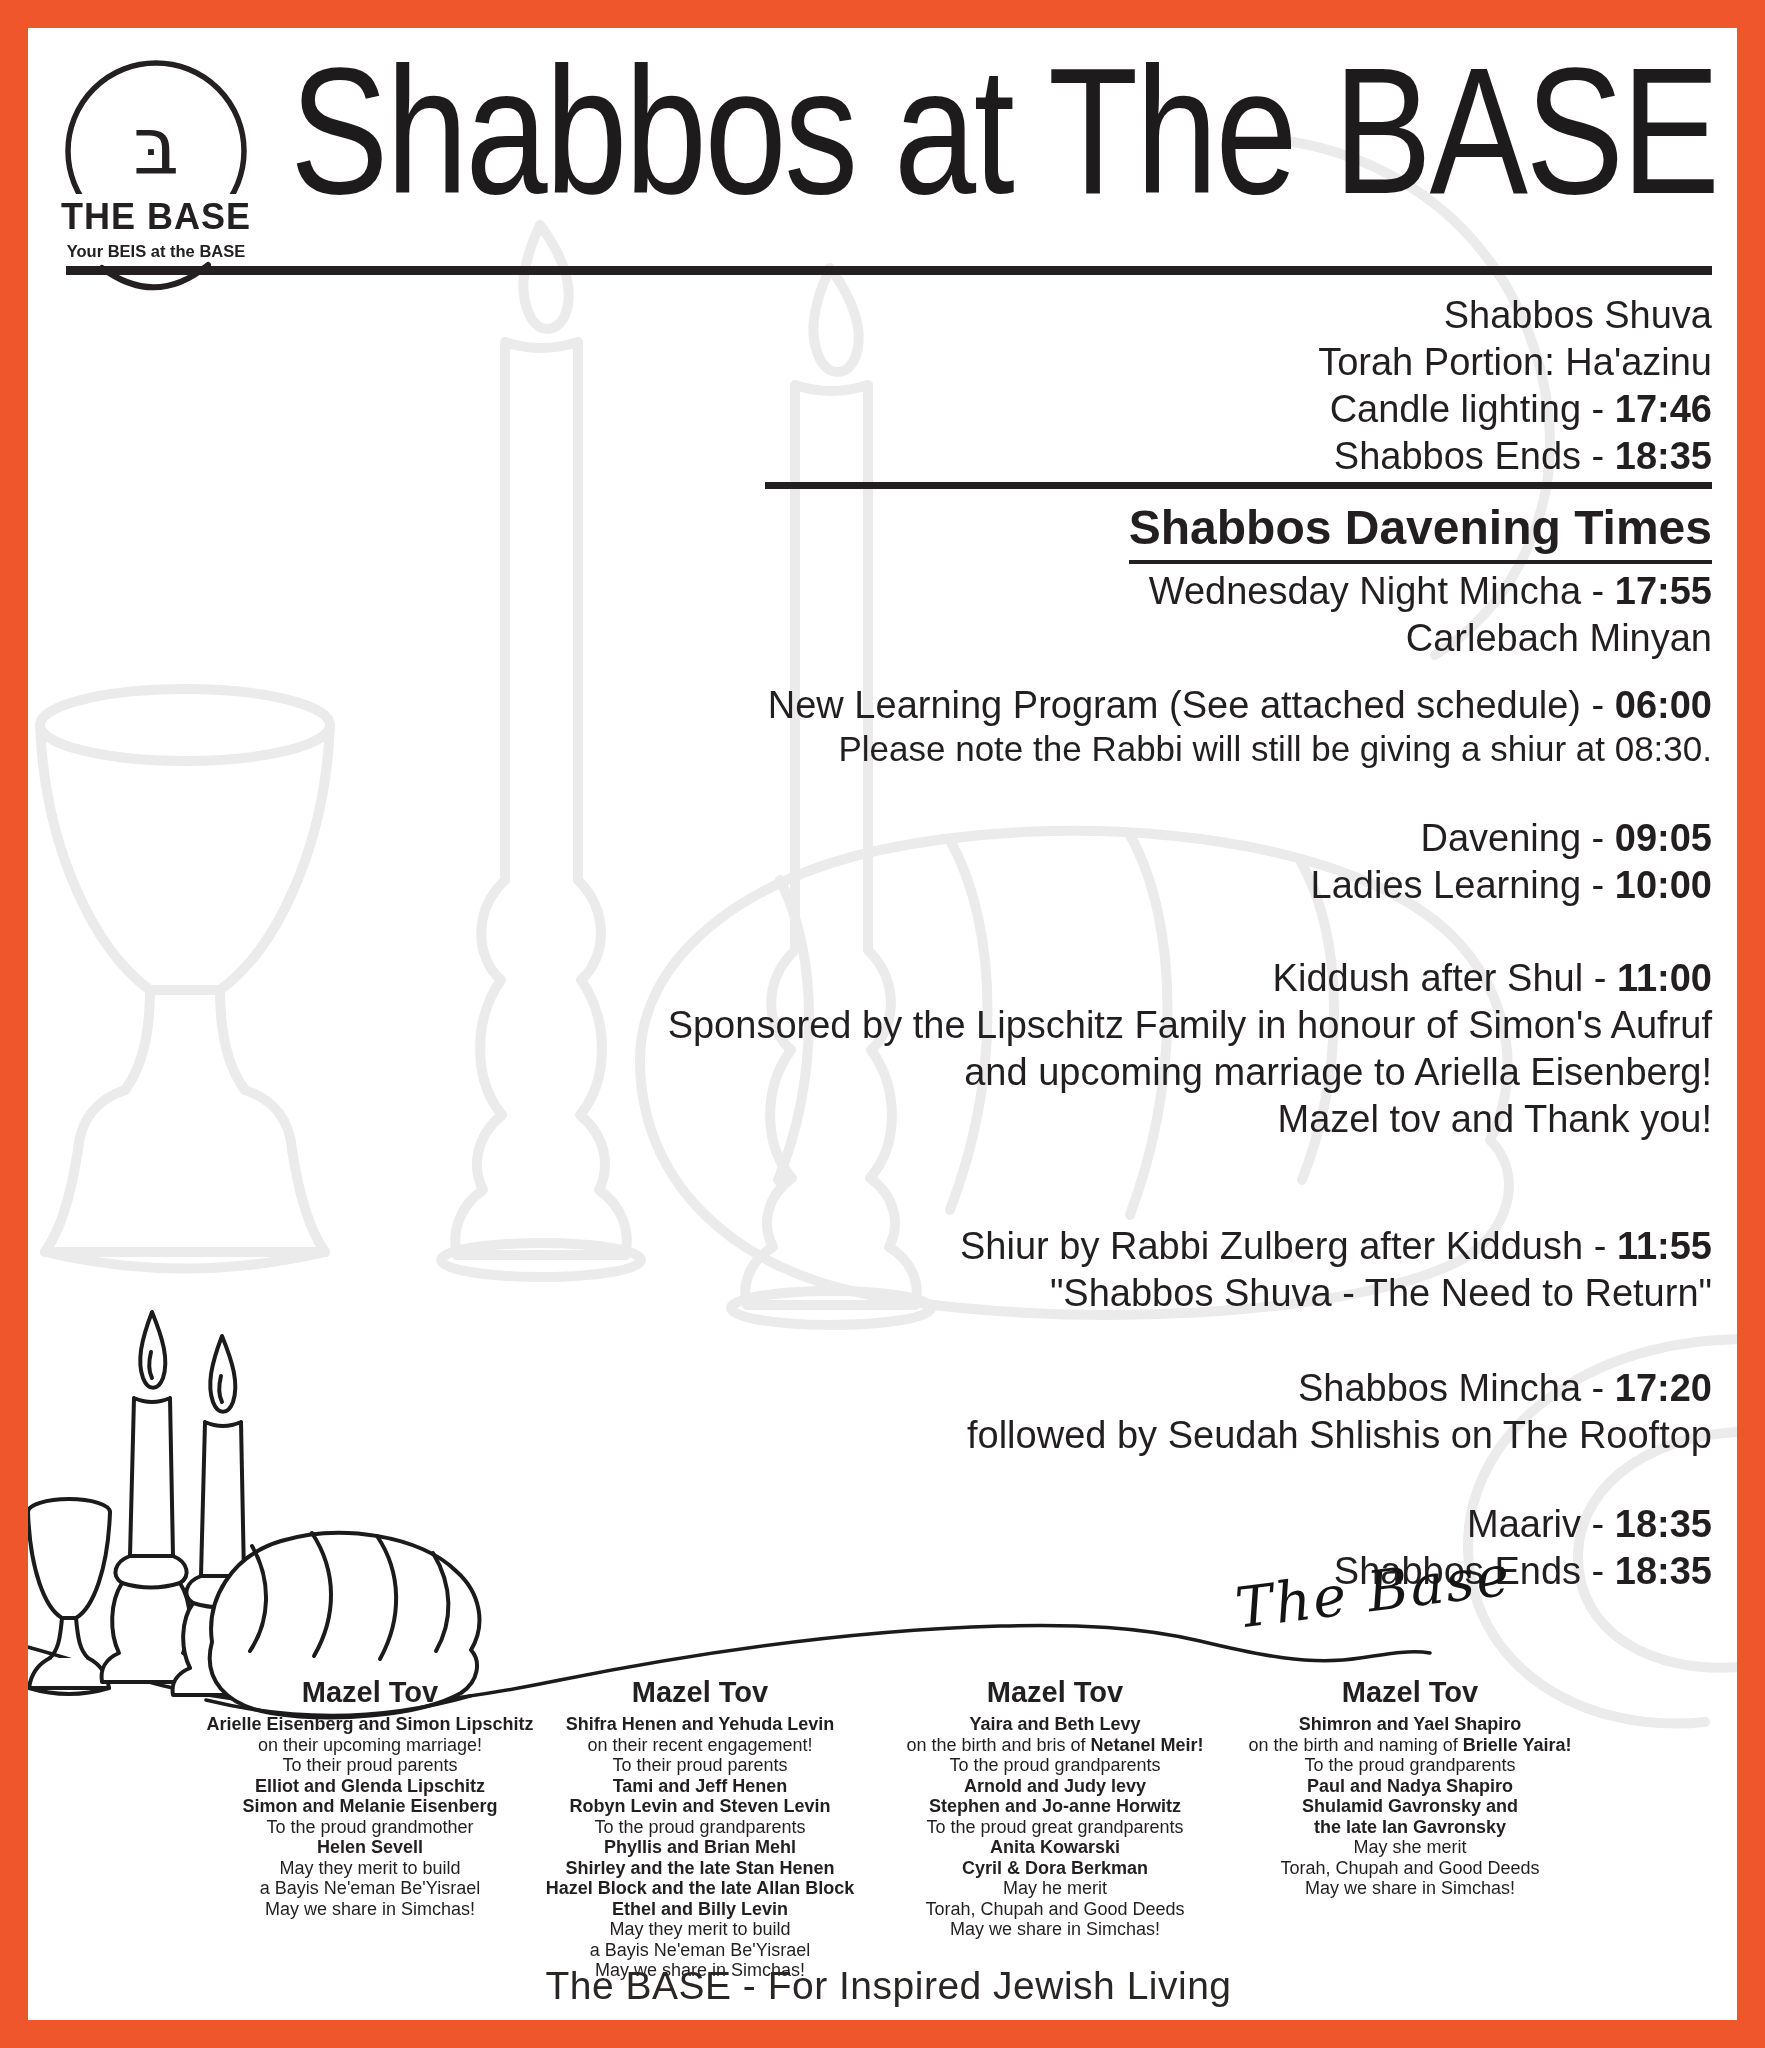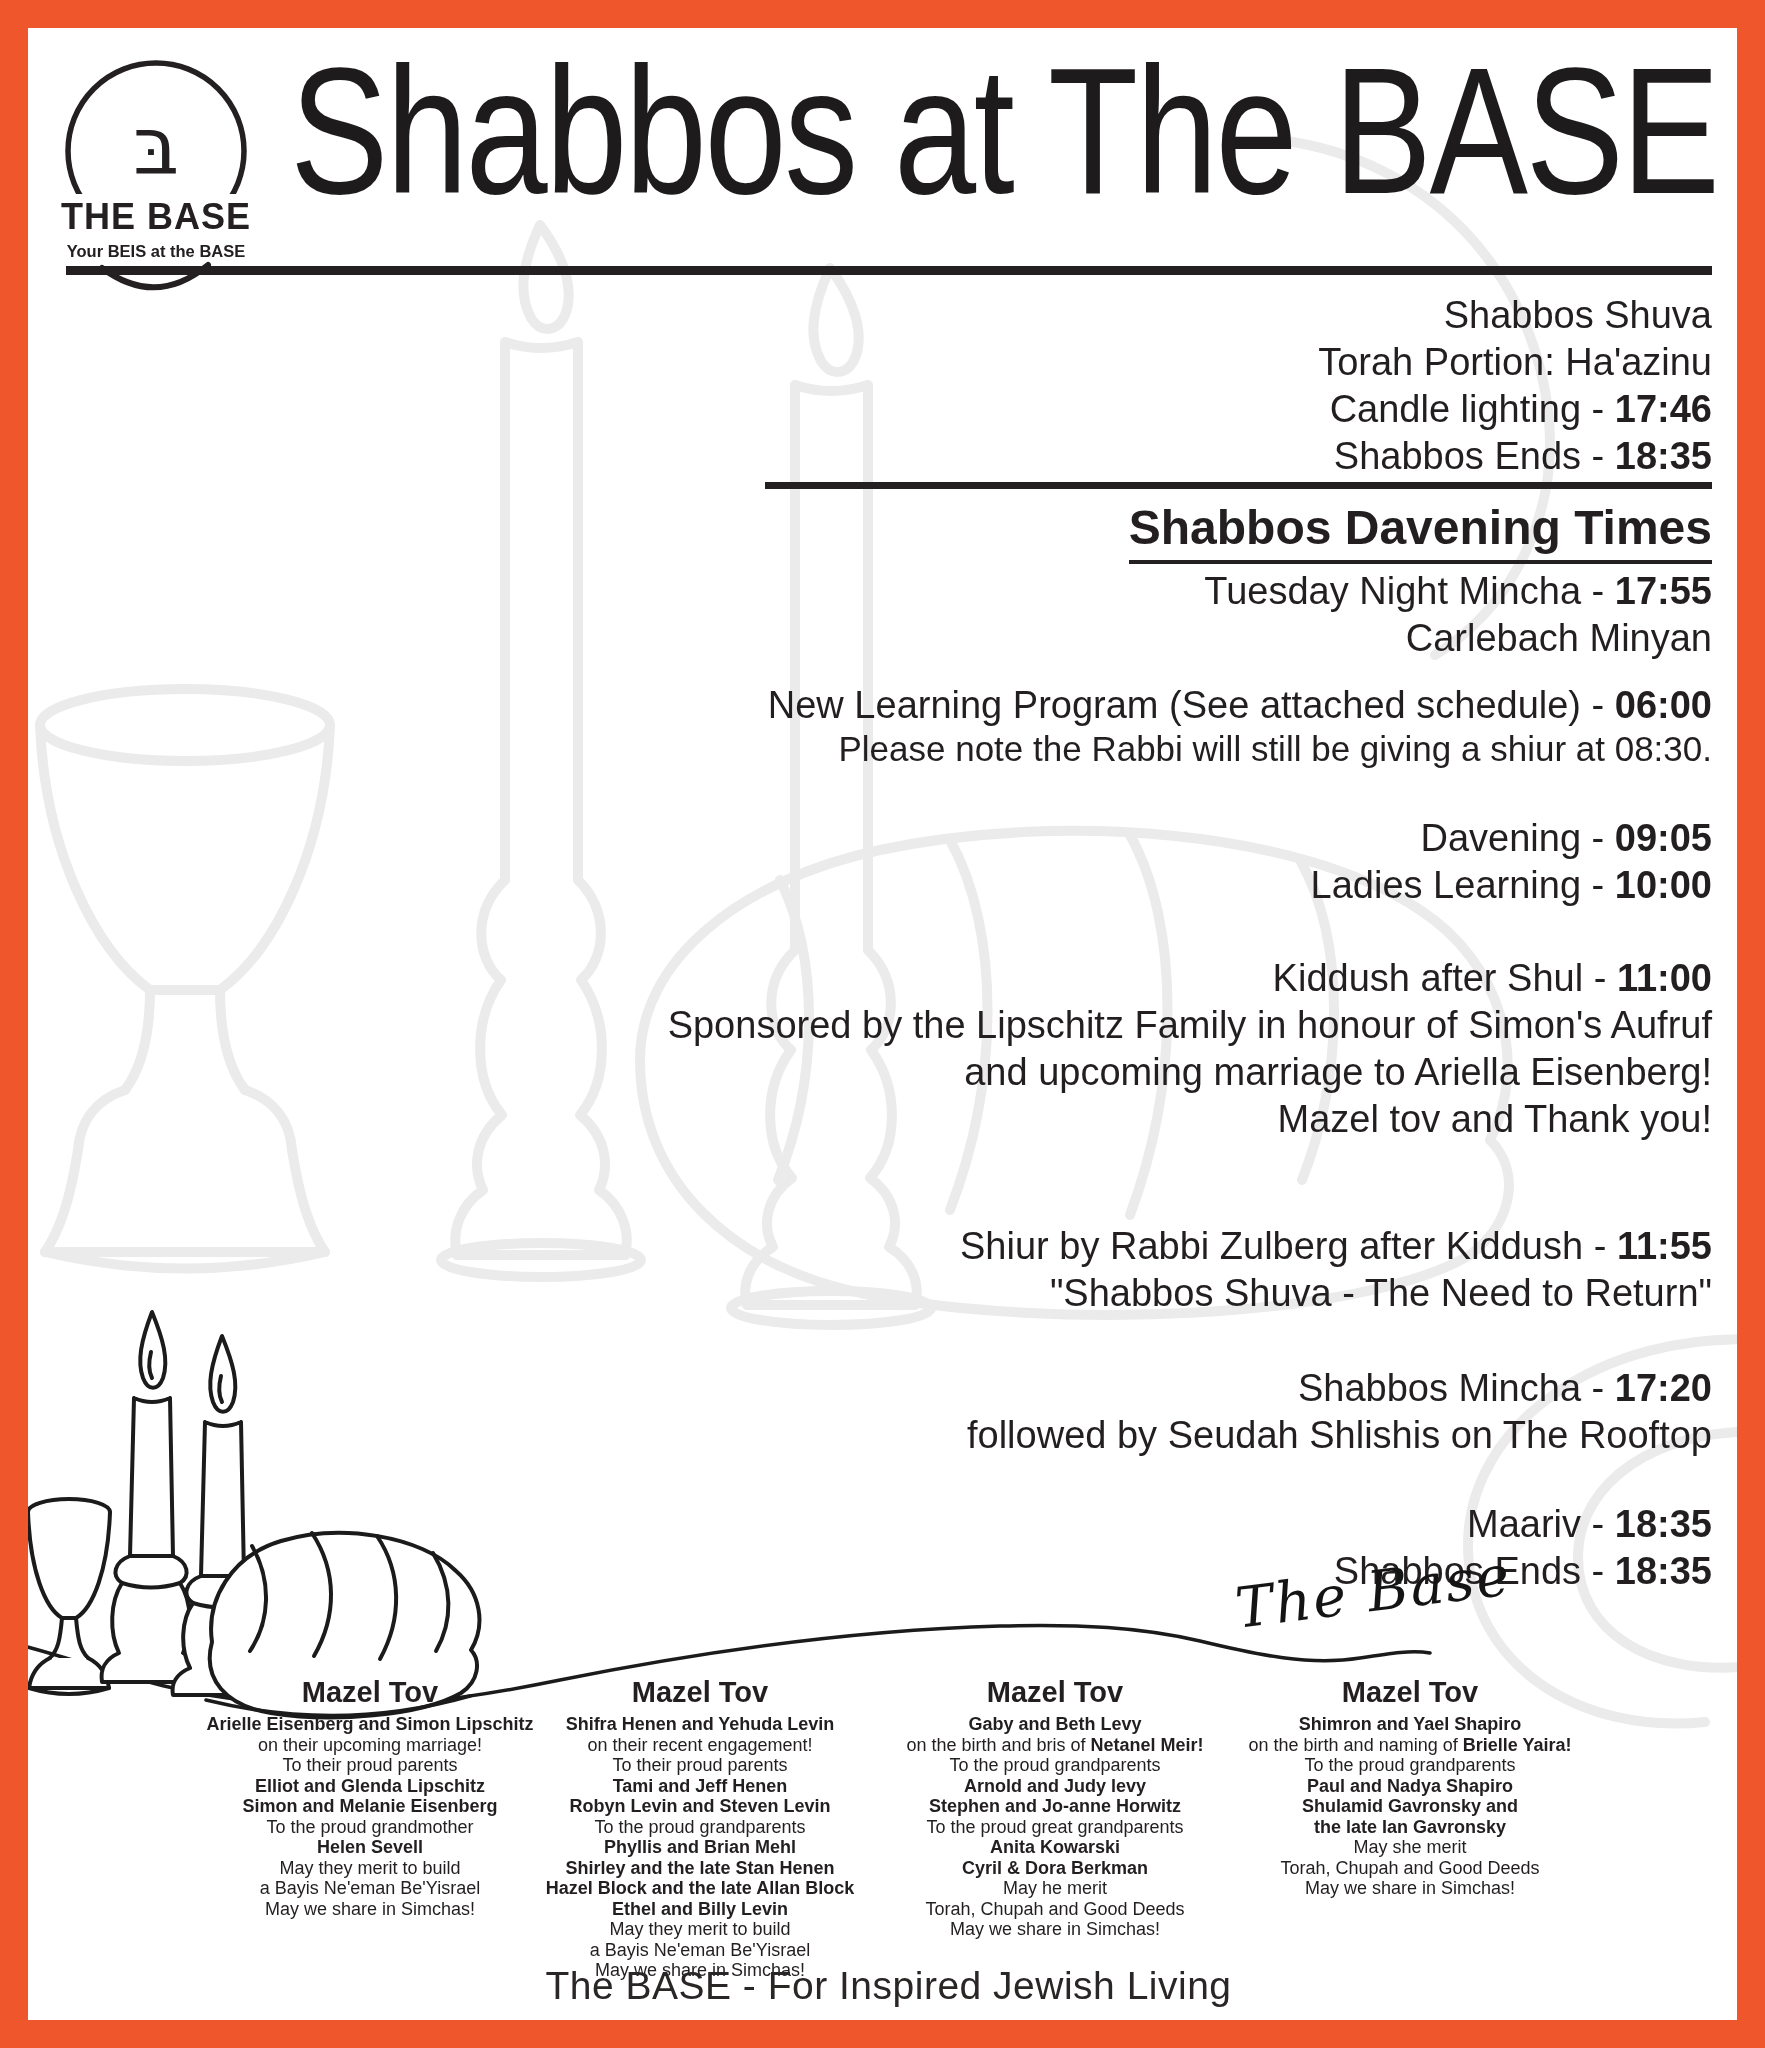--- a/index.html
+++ b/index.html
@@ -120,21 +120,21 @@
   <div class="sched">
     <div id="intro-block">
         <div class="sched-line"><span>Shabbos Shuva</span></div>
         <div class="sched-line"><span>Torah Portion: Ha'azinu</span></div>
         <div class="sched-line"><span>Candle lighting - </span><span class="time">17:46</span></div>
         <div class="sched-line"><span>Shabbos Ends - </span><span class="time">18:35</span></div>
       </div>
     <div class="dav-heading">Shabbos Davening Times</div>
     <div id="davening-groups">
         <div class="dav-group">
-          <div class="sched-line"><span>Tuesday Night Mincha - </span><span class="time">17:55</span></div>
+          <div class="sched-line"><span>Wednesday Night Mincha - </span><span class="time">17:55</span></div>
           <div class="sched-line"><span>Carlebach Minyan</span></div>
         </div>
         <div class="dav-group">
           <div class="sched-line"><span>New Learning Program (See attached schedule) - </span><span class="time">06:00</span></div>
           <div class="sched-line small"><span>Please note the Rabbi will still be giving a shiur at 08:30.</span></div>
         </div>
         <div class="dav-group">
           <div class="sched-line"><span>Davening - </span><span class="time">09:05</span></div>
           <div class="sched-line"><span>Ladies Learning - </span><span class="time">10:00</span></div>
         </div>
@@ -219,21 +219,21 @@
         <div class="mazel-line"><b>Phyllis and Brian Mehl</b></div>
         <div class="mazel-line"><b>Shirley and the late Stan Henen</b></div>
         <div class="mazel-line"><b>Hazel Block and the late Allan Block</b></div>
         <div class="mazel-line"><b>Ethel and Billy Levin</b></div>
         <div class="mazel-line"><span>May they merit to build</span></div>
         <div class="mazel-line"><span>a Bayis Ne'eman Be'Yisrael</span></div>
         <div class="mazel-line"><span>May we share in Simchas!</span></div>
       </div>
       <div class="mazel-col">
         <h3>Mazel Tov</h3>
-        <div class="mazel-line"><b>Gaby and Beth Levy</b></div>
+        <div class="mazel-line"><b>Yaira and Beth Levy</b></div>
         <div class="mazel-line"><span>on the birth and bris of </span><b>Netanel Meir!</b></div>
         <div class="mazel-line"><span>To the proud grandparents</span></div>
         <div class="mazel-line"><b>Arnold and Judy levy</b></div>
         <div class="mazel-line"><b>Stephen and Jo-anne Horwitz</b></div>
         <div class="mazel-line"><span>To the proud great grandparents</span></div>
         <div class="mazel-line"><b>Anita Kowarski</b></div>
         <div class="mazel-line"><b>Cyril &amp; Dora Berkman</b></div>
         <div class="mazel-line"><span>May he merit</span></div>
         <div class="mazel-line"><span>Torah, Chupah and Good Deeds</span></div>
         <div class="mazel-line"><span>May we share in Simchas!</span></div>

